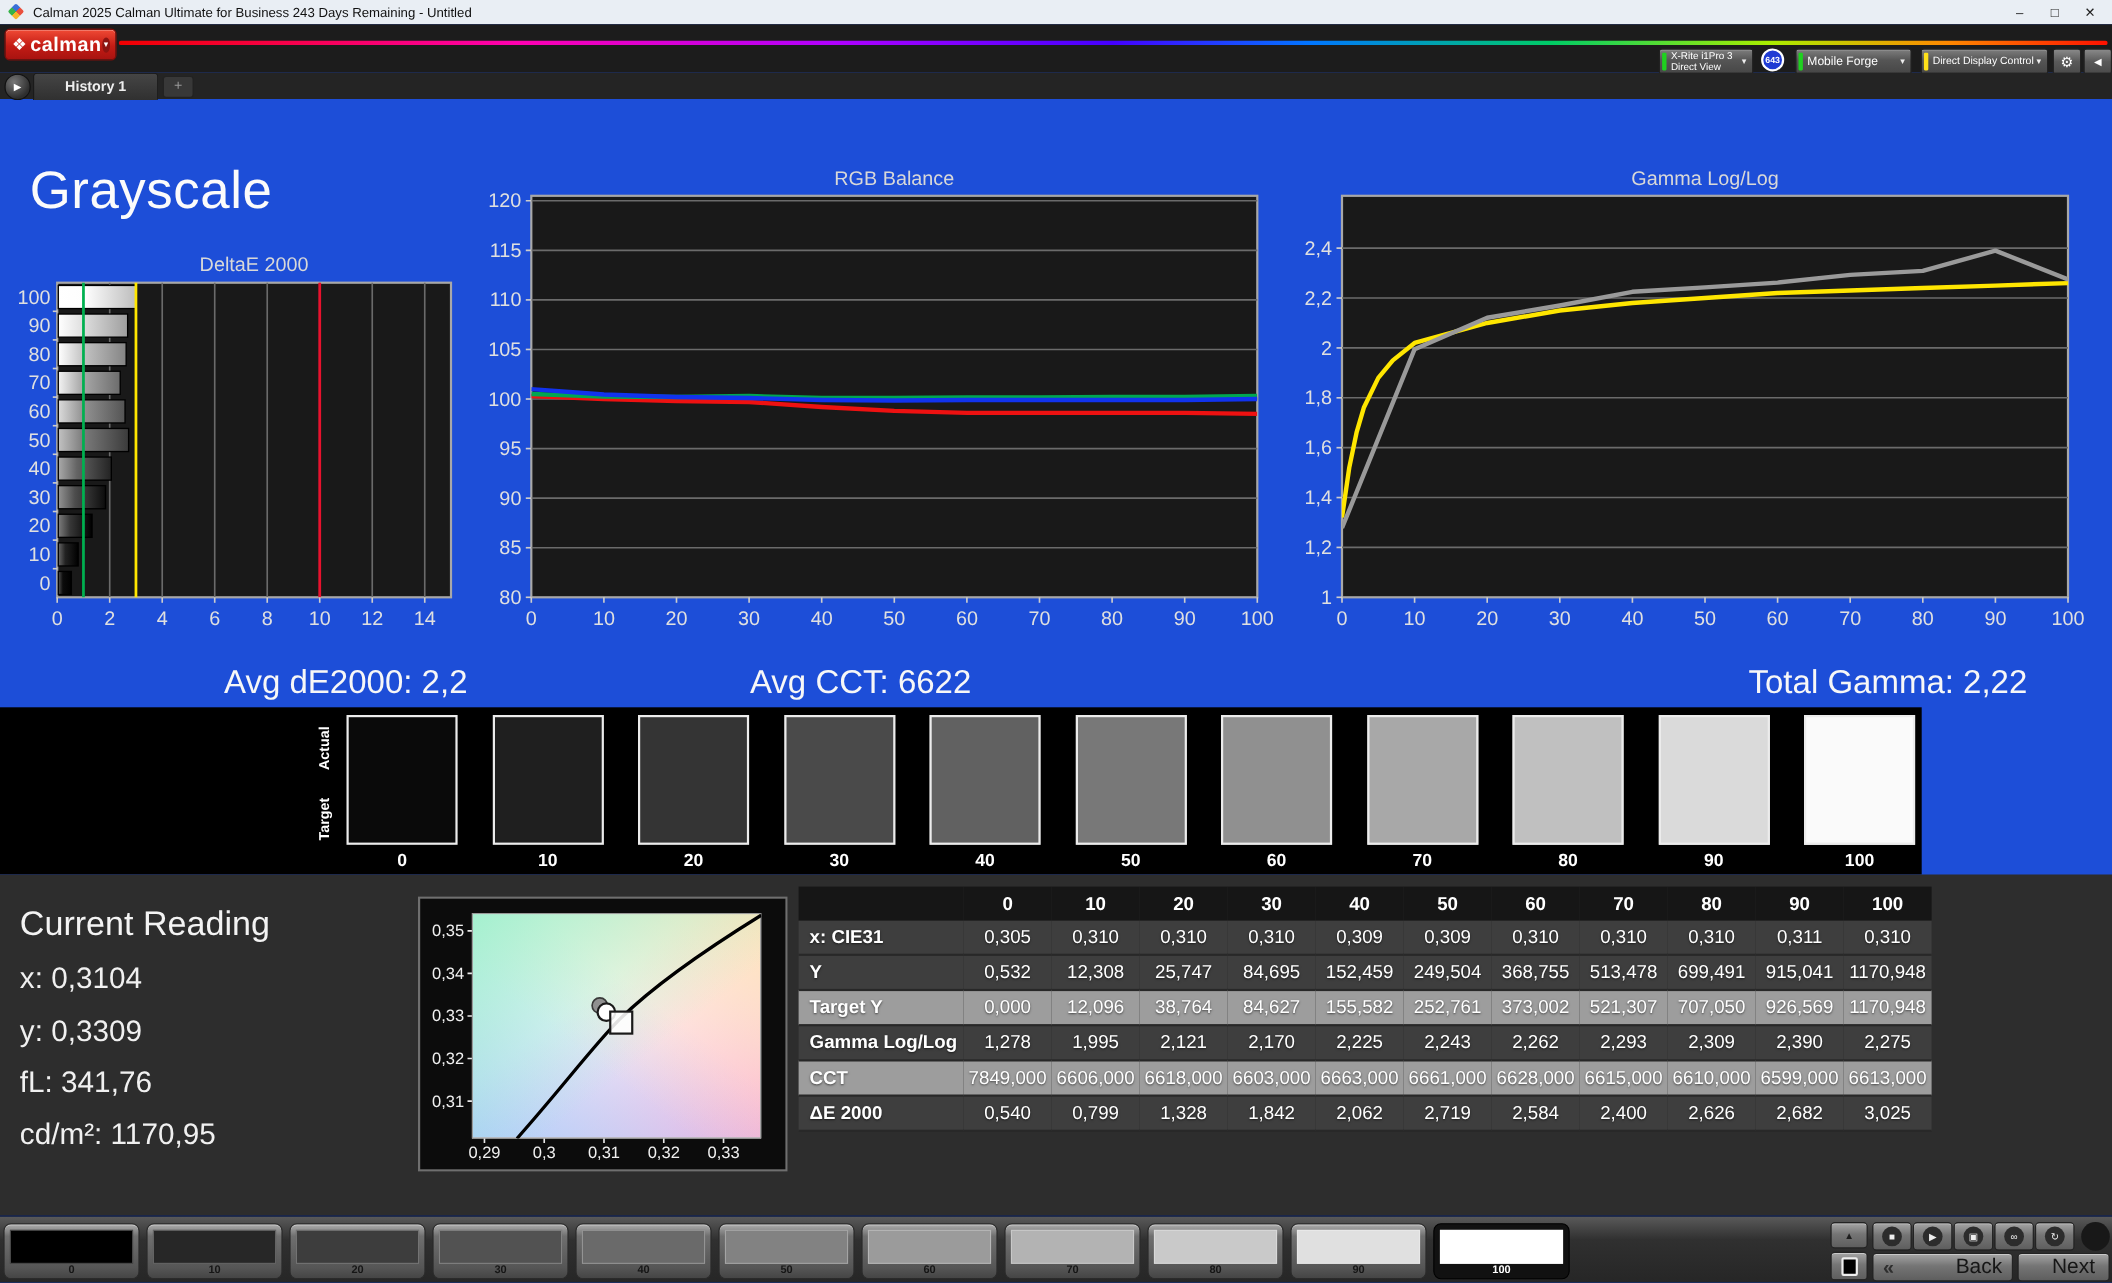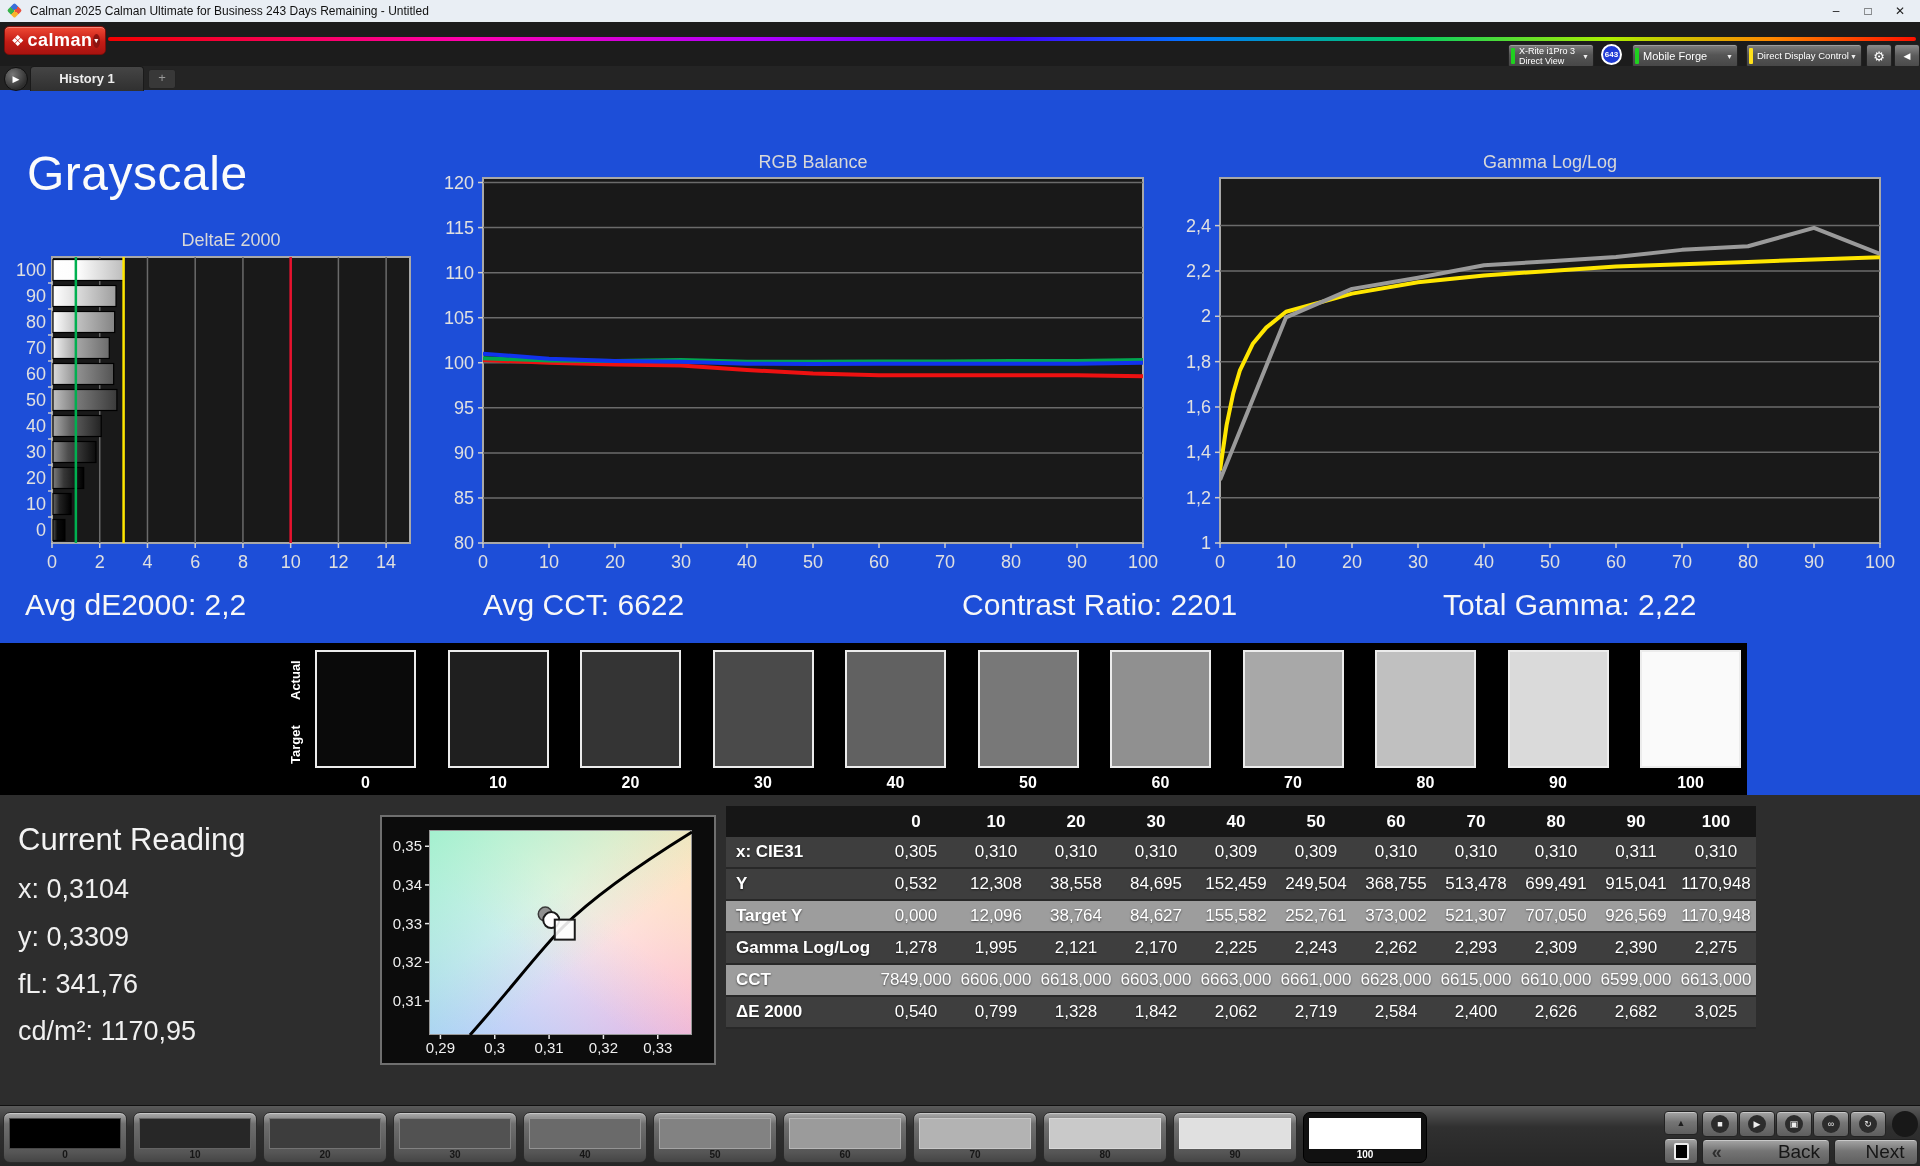--- a/index.html
+++ b/index.html
@@ -40,21 +40,21 @@
   #tab-scroll{position:absolute;left:4px;top:1px;width:22px;height:22px;border-radius:50%;
      background:radial-gradient(circle at 35% 30%,#777,#2e2e2e 70%);border:1px solid #111;color:#fff;
      font-size:9px;text-align:center;line-height:22px;}
   #tab-active{position:absolute;left:30px;top:0px;width:112px;height:24px;border-radius:4px 4px 0 0;
      background:linear-gradient(#454545,#303030);border:1px solid #1a1a1a;border-bottom:none;
      color:#eee;font-size:13px;font-weight:bold;text-align:center;line-height:23px;}
   #tab-add{position:absolute;left:148px;top:3px;width:26px;height:18px;border-radius:3px;background:#383838;
      border:1px solid #222;color:#999;font-size:13px;text-align:center;line-height:16px;}
   
   #page-title{position:absolute;left:27px;top:146px;font-size:48px;font-weight:300;color:#fbfbfb;letter-spacing:.5px;}
-  .stat{position:absolute;top:585px;width:400px;height:40px;line-height:40px;text-align:left;
+  .stat{position:absolute;top:601px;width:400px;height:40px;line-height:40px;text-align:right;
         font-size:30px;color:#f7f7f7;}
   
   #strip{position:absolute;left:0;top:643px;width:1747px;height:152px;background:#000;}
   .vlabel{position:absolute;left:286px;width:18px;display:flex;align-items:center;justify-content:center;
      writing-mode:vertical-rl;transform:rotate(180deg);font-size:13px;font-weight:bold;color:#fff;}
   .swatch{position:absolute;top:7px;width:101px;height:118px;border:2px solid #ececec;box-sizing:border-box;}
   .swlabel{position:absolute;top:131px;width:105px;text-align:center;font-size:16px;font-weight:bold;color:#fff;}
   
   #lower{position:absolute;left:0;top:795px;width:1920px;height:310px;background:#2d2d2d;}
   #cr-title{position:absolute;left:18px;top:822px;font-size:31px;color:#f3f3f3;}
@@ -151,21 +151,20 @@
   <div id="tabbar">
     <div id="tab-scroll"><span>▶</span></div>
     <div id="tab-active">History 1</div>
     <div id="tab-add">+</div>
   </div>
 
   <div id="page-title">Grayscale</div>
 
   <div class="stat" style="left:25px;">Avg dE2000: 2,2</div>
   <div class="stat" style="left:483px;">Avg CCT: 6622</div>
-  <div class="stat" style="left:962px;">Contrast Ratio: 2201</div>
   <div class="stat" style="left:1443px;">Total Gamma: 2,22</div>
 
   <div id="strip">
     <div class="vlabel" style="top:5px;height:64px;">Actual</div>
     <div class="vlabel" style="top:70px;height:64px;">Target</div>
   <div class="swatch" style="left: 315px; background: rgb(10, 10, 10);"></div>
       <div class="swlabel" style="left: 313px;">0</div>
       <div class="swatch" style="left: 447.5px; background: rgb(31, 31, 31);"></div>
       <div class="swlabel" style="left: 445.5px;">10</div>
       <div class="swatch" style="left: 580px; background: rgb(52, 52, 52);"></div>
@@ -242,21 +241,21 @@
             <td>0,310</td>
             <td>0,310</td>
             <td>0,310</td>
             <td>0,311</td>
             <td>0,310</td>
           </tr>
           <tr class="r-dark">
             <td class="lbl">Y</td>
             <td>0,532</td>
             <td>12,308</td>
-            <td>38,558</td>
+            <td>25,747</td>
             <td>84,695</td>
             <td>152,459</td>
             <td>249,504</td>
             <td>368,755</td>
             <td>513,478</td>
             <td>699,491</td>
             <td>915,041</td>
             <td>1170,948</td>
           </tr>
           <tr class="r-light">

